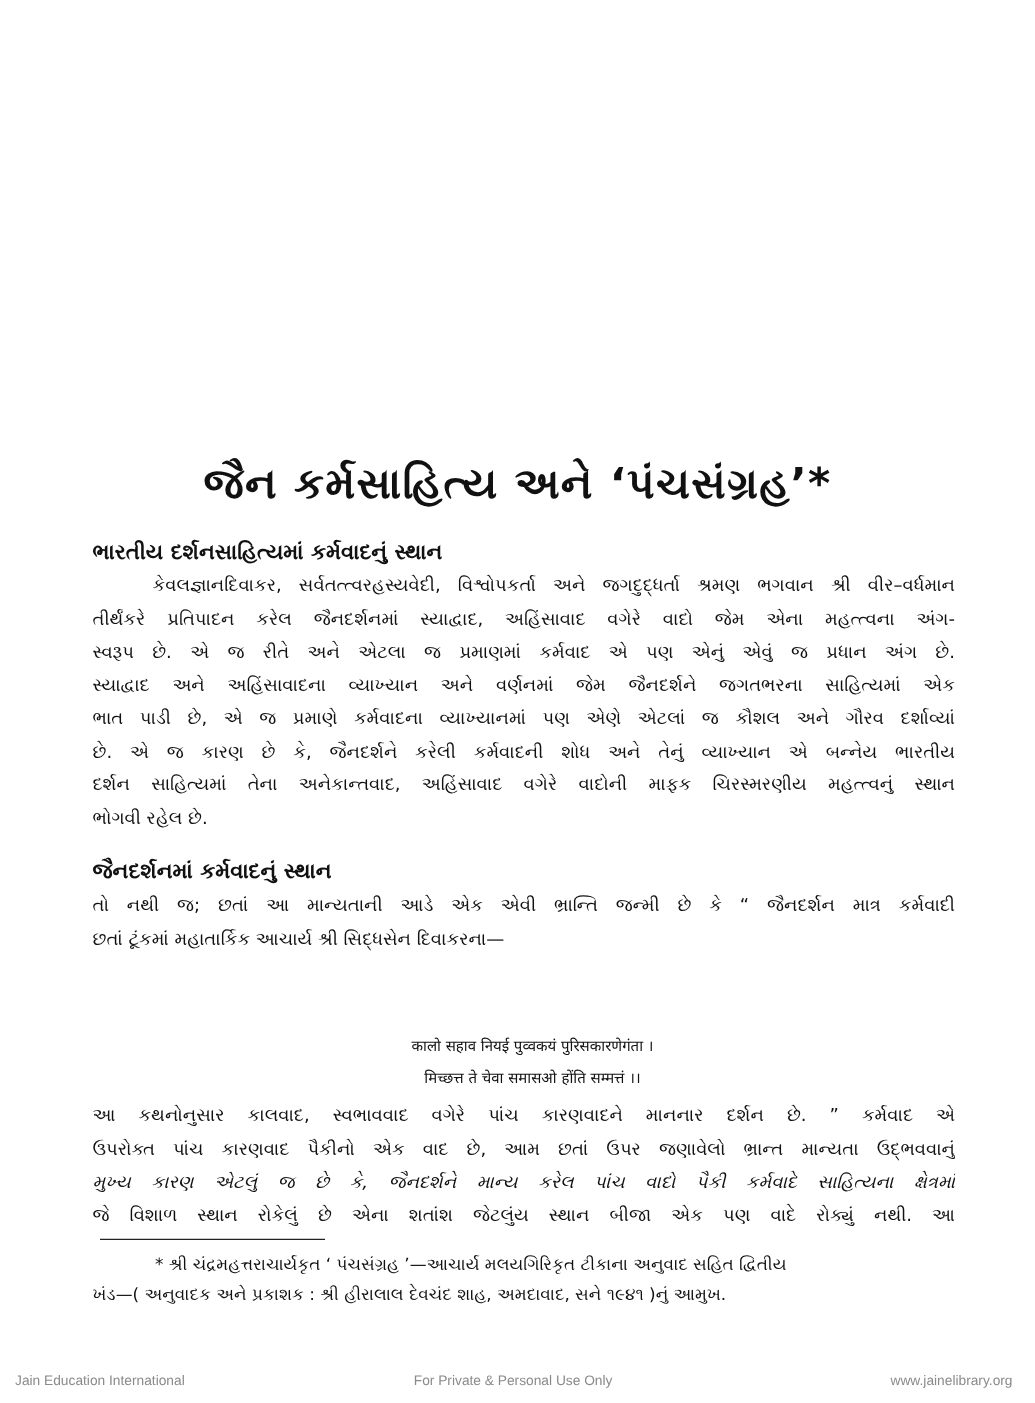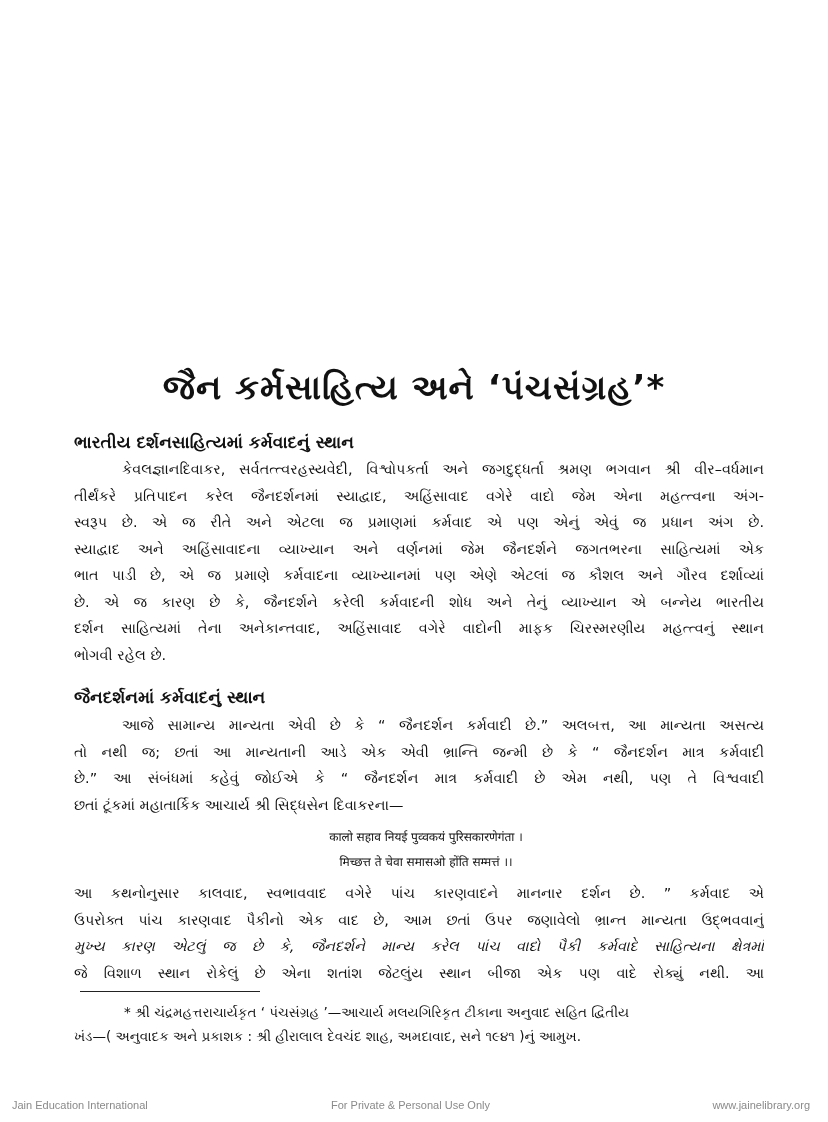--- a/index.html
+++ b/index.html
@@ -132,23 +132,21 @@
     <span class="line">સ્યાદ્વાદ અને અહિંસાવાદના વ્યાખ્યાન અને વર્ણનમાં જેમ જૈનદર્શને જગતભરના સાહિત્યમાં એક</span>
     <span class="line">ભાત પાડી છે, એ જ પ્રમાણે કર્મવાદના વ્યાખ્યાનમાં પણ એણે એટલાં જ કૌશલ અને ગૌરવ દર્શાવ્યાં</span>
     <span class="line">છે. એ જ કારણ છે કે, જૈનદર્શને કરેલી કર્મવાદની શોધ અને તેનું વ્યાખ્યાન એ બન્નેય ભારતીય</span>
     <span class="line">દર્શન સાહિત્યમાં તેના અનેકાન્તવાદ, અહિંસાવાદ વગેરે વાદોની માફક ચિરસ્મરણીય મહત્ત્વનું સ્થાન</span>
     <span class="line last">ભોગવી રહેલ છે.</span>
   </div>
 
   <div class="heading h2">જૈનદર્શનમાં કર્મવાદનું સ્થાન</div>
 
   <div class="para p2">
-    <span class="line indent">આજે સામાન્ય માન્યતા એવી છે કે “ જૈનદર્શન કર્મવાદી છે.” અલબત્ત, આ માન્યતા અસત્ય</span>
     <span class="line">તો નથી જ; છતાં આ માન્યતાની આડે એક એવી ભ્રાન્તિ જન્મી છે કે “ જૈનદર્શન માત્ર કર્મવાદી</span>
-    <span class="line">છે.” આ સંબંધમાં કહેવું જોઈએ કે “ જૈનદર્શન માત્ર કર્મવાદી છે એમ નથી, પણ તે વિશ્વવાદી</span>
     <span class="line last">છતાં ટૂંકમાં મહાતાર્કિક આચાર્ય શ્રી સિદ્ધસેન દિવાકરના—</span>
   </div>
 
   <div class="verse">
     <span class="vline">कालो सहाव नियई पुव्वकयं पुरिसकारणेगंता ।</span>
     <span class="vline">मिच्छत्त ते चेवा समासओ होंति सम्मत्तं ।।</span>
   </div>
 
   <div class="para p3">
     <span class="line">આ કથનોનુસાર કાલવાદ, સ્વભાવવાદ વગેરે પાંચ કારણવાદને માનનાર દર્શન છે. ” કર્મવાદ એ</span>

